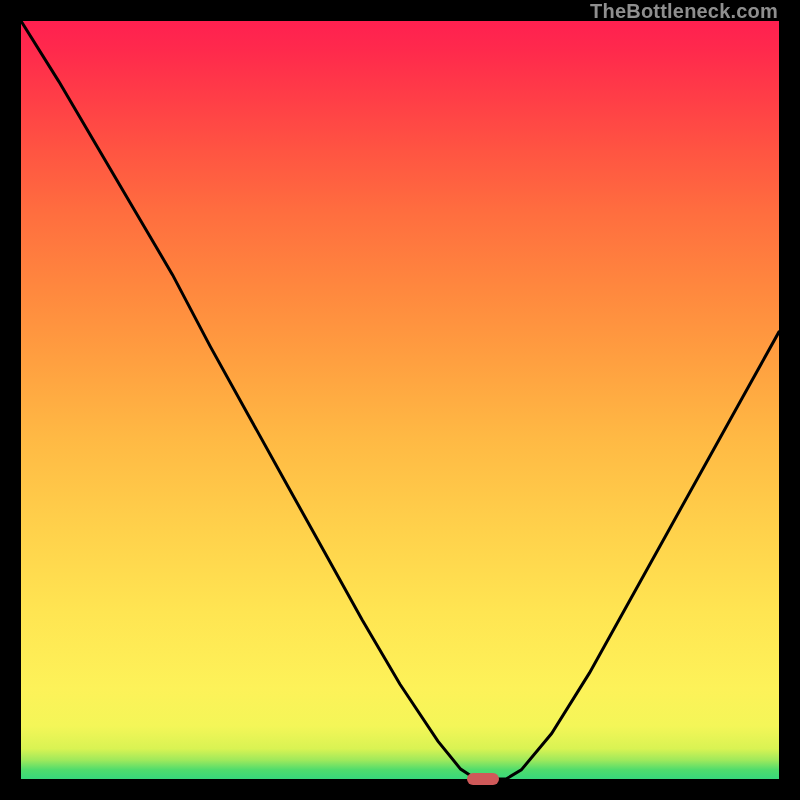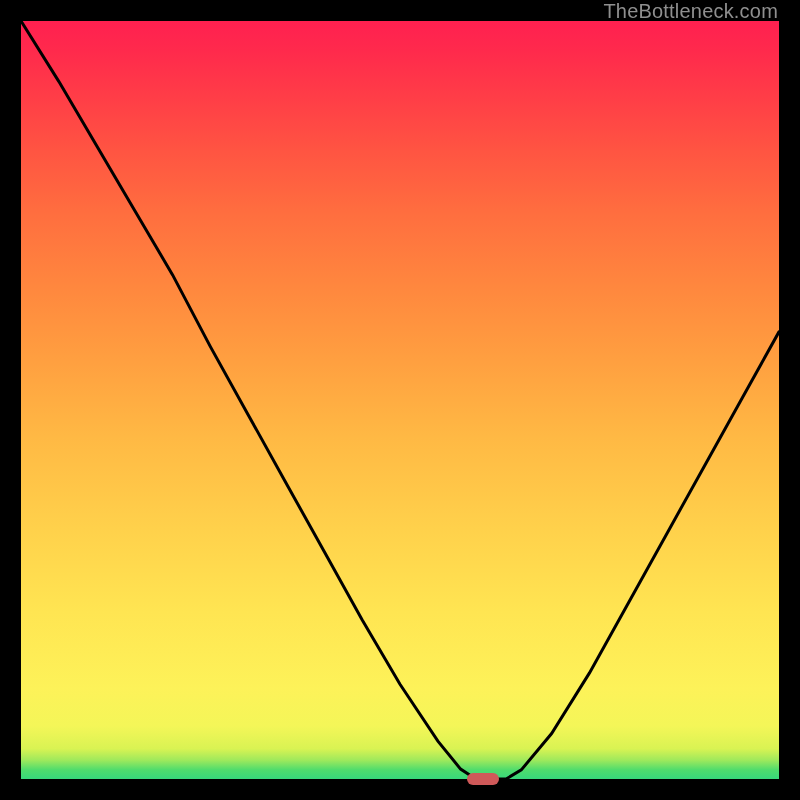--- a/index.html
+++ b/index.html
@@ -55,21 +55,21 @@
     height: 12px;
     border-radius: 6px;
     background: #cf5959;
   }
   .watermark {
     position: absolute;
     top: 0px;
     right: 22px;
     font-family: Arial, Helvetica, sans-serif;
     font-size: 20px;
-    font-weight: 400;
+    font-weight: 700;
     color: #8f8f8f;
     letter-spacing: 0.2px;
   }
 </style>
 </head>
 <body>
 
 <div class="frame">
   <div class="watermark">TheBottleneck.com</div>
 

